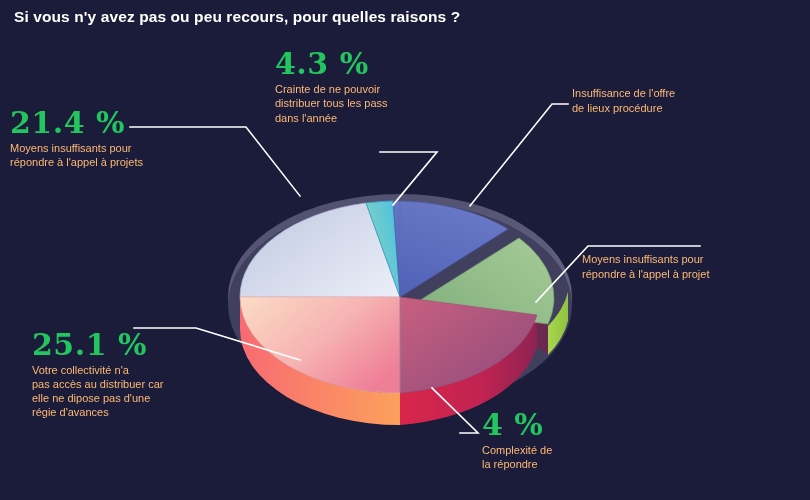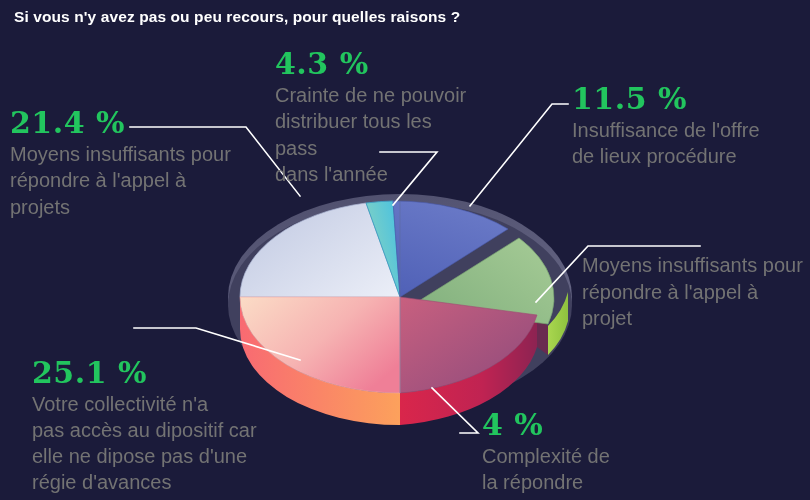--- a/index.html
+++ b/index.html
@@ -38,23 +38,23 @@
     font-family: "DejaVu Serif", "Liberation Serif", serif;
     font-weight: bold;
     font-size: 30px;
     line-height: 1.02;
     color: #22c55e;
     white-space: nowrap;
     letter-spacing: 0.5px;
   }
   .desc {
     font-family: "Liberation Sans", sans-serif;
-    font-size: 20px;
+    font-size: 11px;
     line-height: 1.33;
-    color: #737373;
+    color: #fdba74;
     margin-top: 2px;
     white-space: pre-line;
   }
   .desc.tight { line-height: 1.30; }
   svg.chart, svg.leaders {
     position: absolute;
     left: 0;
     top: 0;
     width: 810px;
     height: 500px;
@@ -179,37 +179,36 @@
   </div>
 
   <div class="callout" style="left:275px; top:49px; width:200px;">
     <div class="pct">4.3 %</div>
     <div class="desc">Crainte de ne pouvoir
 distribuer tous les pass
 dans l'année</div>
   </div>
 
   <div class="callout" style="left:572px; top:84px; width:230px;">
-    <div class="pct">11.5 %</div>
     <div class="desc">Insuffisance de l'offre
 de lieux procédure</div>
   </div>
 
   <div class="callout" style="left:582px; top:250px; width:228px;">
     <div class="desc">Moyens insuffisants pour
 répondre à l'appel à projet</div>
   </div>
 
   <div class="callout" style="left:482px; top:410px; width:190px;">
     <div class="pct">4 %</div>
     <div class="desc">Complexité de
 la répondre</div>
   </div>
 
-  <div class="callout" style="left:32px; top:330px; width:235px;margin-top:28px;">
+  <div class="callout" style="left:32px; top:330px; width:235px;">
     <div class="pct">25.1 %</div>
     <div class="desc tight">Votre collectivité n'a
-pas accès au dipositif car
+pas accès au distribuer car
 elle ne dipose pas d'une
 régie d'avances</div>
   </div>
 
 </div>
 
 </body></html>

